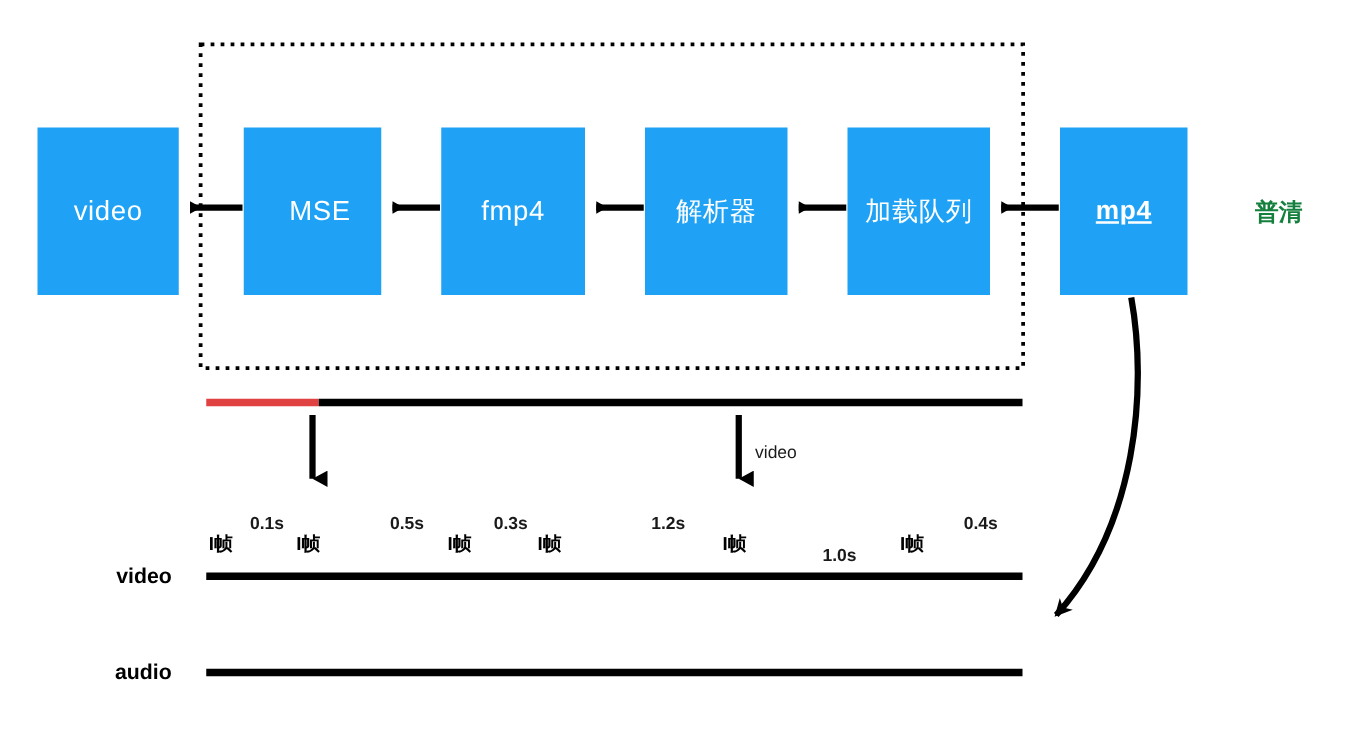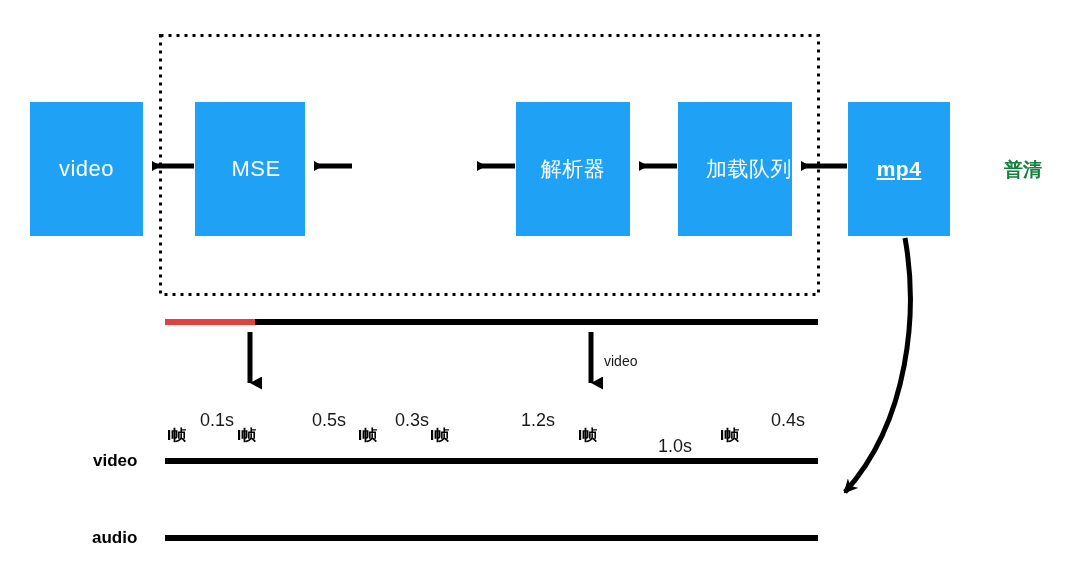--- a/index.html
+++ b/index.html
@@ -59,22 +59,22 @@
   }
   .iframe-mark {
     position: absolute;
     font-size: 15px;
     font-weight: 700;
     color: #000000;
     white-space: nowrap;
   }
   .time-label {
     position: absolute;
-    font-size: 18px;
-    font-weight: 400;
+    font-size: 14px;
+    font-weight: 700;
     color: #1a1a1a;
     white-space: nowrap;
     text-align: center;
   }
   .seek-label {
     position: absolute;
     font-size: 14px;
     font-weight: 400;
     color: #1a1a1a;
     white-space: nowrap;
@@ -123,26 +123,29 @@
   </svg>
 
   <div class="node-box" style="left:30px; top:102px; width:113px; height:134px;">
     <span>video</span>
   </div>
 
   <div class="node-box" style="left:195px; top:102px; width:110px; height:134px;padding-left:12px;">
     <span>MSE</span>
   </div>
 
+  <div class="node-box" style="left:353px; top:102px; width:115px; height:134px;">
+    <span>fmp4</span>
+  </div>
 
   <div class="node-box cjk" style="left:516px; top:102px; width:114px; height:134px;">
     <span>解析器</span>
   </div>
 
-  <div class="node-box cjk" style="left:678px; top:102px; width:114px; height:134px;justify-content:flex-end;">
+  <div class="node-box cjk" style="left:678px; top:102px; width:114px; height:134px;">
     <span>加载队列</span>
   </div>
 
   <div class="node-box bold" style="left:848px; top:102px; width:102px; height:134px;text-decoration:underline;">
     <span>mp4</span>
   </div>
 
   <div class="side-label" style="left:1004px; top:157px;">普清</div>
 
   <div class="seek-label" style="left:604px; top:353px;">video</div>

